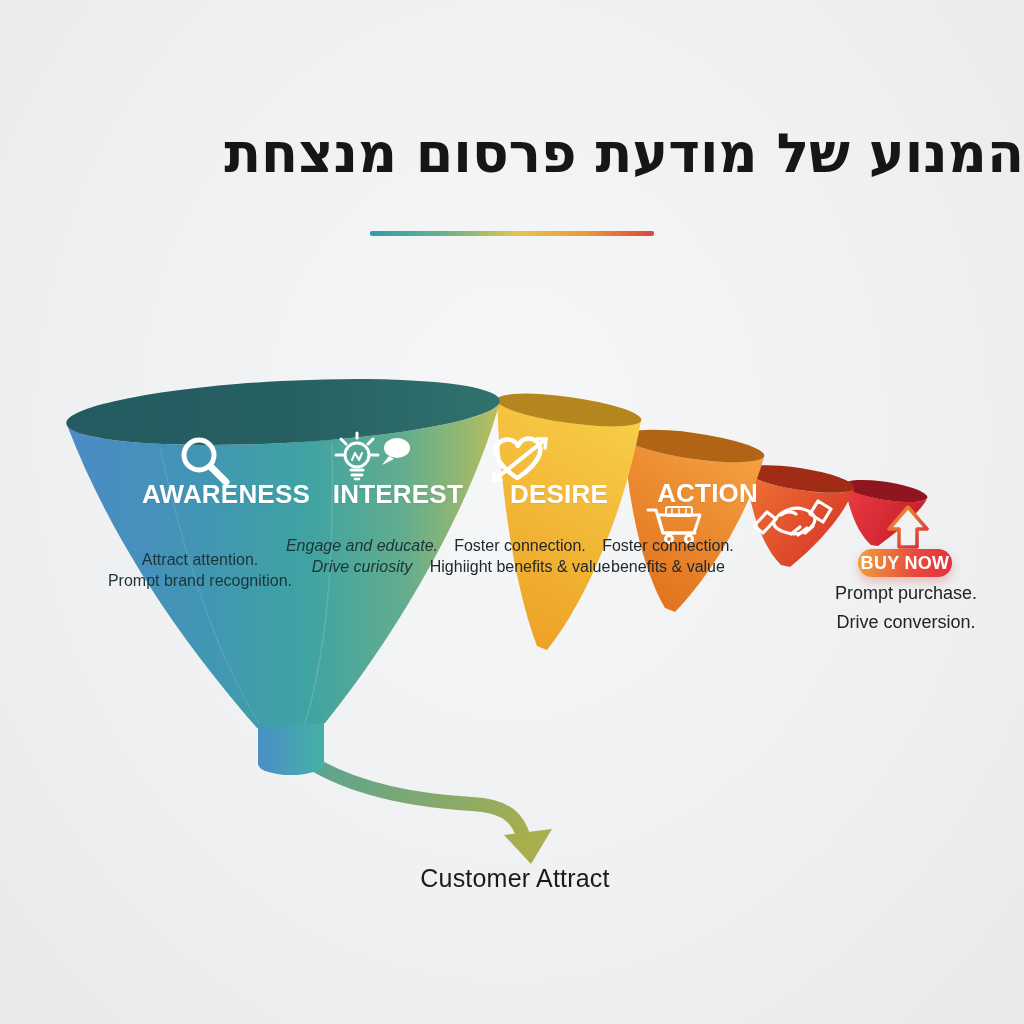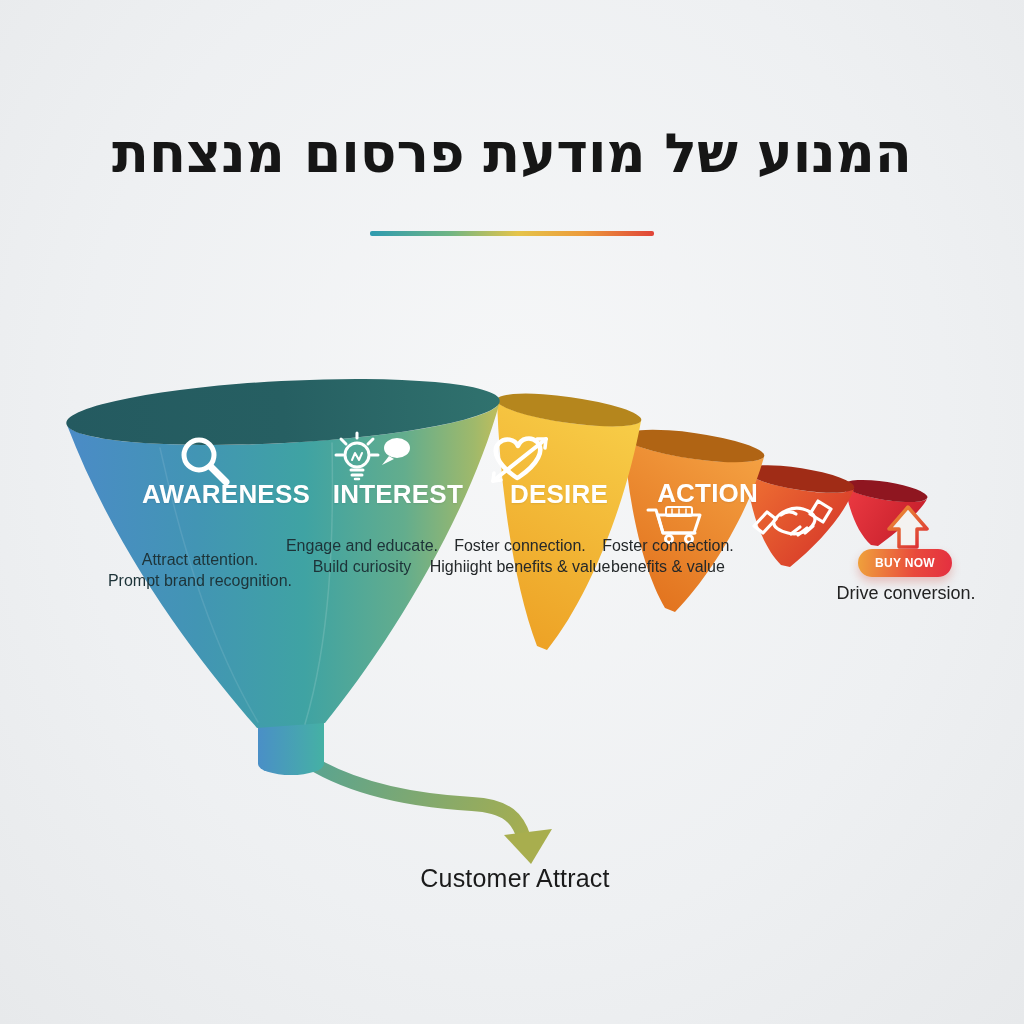--- a/index.html
+++ b/index.html
@@ -3,38 +3,38 @@
 <meta charset="utf-8">
 <style>
   html,body{margin:0;padding:0;}
   body{font-family:"Liberation Sans",sans-serif;}
   #canvas{
     position:relative;width:1024px;height:1024px;overflow:hidden;
     background:radial-gradient(ellipse at 50% 42%, #f6f7f8 0%, #eef0f2 60%, #e7e9eb 100%);
   }
   .abs{position:absolute;}
   #page-title{
-    left:0;top:122px;width:1024px;text-align:center;
+    left:0;top:122px;width:1024px;text-align:right;
     font-family:"DejaVu Sans",sans-serif;font-weight:700;font-size:54px;color:#161616;
     letter-spacing:0px;direction:rtl;
   }
   #divider{left:370px;top:231px;width:284px;height:5px;border-radius:2px;
     background:linear-gradient(90deg,#2e9bb0 0%,#6fb585 28%,#e5c44a 52%,#ec9b3b 75%,#e04438 100%);}
   .stage-title{
     text-align:right;color:#ffffff;font-weight:700;font-size:26px;letter-spacing:0.2px;
     text-shadow:0 1px 2px rgba(0,0,0,0.08);white-space:nowrap;
   }
   .stage-desc{
     text-align:center;color:#24282a;font-size:16px;line-height:1.3;font-weight:400;
   }
   .desc-dark{color:#1d3338;}
   #buy-now-badge{
     left:858px;top:549px;width:94px;height:28px;border-radius:15px;
     background:linear-gradient(95deg,#efa23c 0%,#e94a3c 60%,#e42f40 100%);
-    color:#fff;font-weight:700;font-size:12px;letter-spacing:0.3px;
+    color:#fff;font-weight:700;font-size:18px;letter-spacing:0.3px;
     display:flex;align-items:center;justify-content:center;
     box-shadow:0 5px 10px rgba(205,60,45,0.28);
   }
   #cta-desc{left:796px;top:579px;width:220px;text-align:center;color:#222;font-size:18px;line-height:1.62;}
   #journey-label{left:365px;top:864px;width:300px;text-align:center;color:#1b1b1b;font-size:25px;letter-spacing:0.2px;}
   svg{display:block;}
 </style>
 </head>
 <body>
 
@@ -177,33 +177,34 @@
 
   <div class="abs stage-title" style="left:90px;top:479px;width:220px;">AWARENESS</div>
   <div class="abs stage-title" style="left:263px;top:479px;width:200px;">INTEREST</div>
   <div class="abs stage-title" style="left:578px;top:478px;width:180px;">ACTION</div>
   <div class="abs stage-title" style="left:428px;top:479px;width:180px;">DESIRE</div>
 
   <div class="abs stage-desc desc-dark" style="left:75px;top:536px;width:250px;margin-top:14px;">
     <div>Attract attention.</div>
     <div>Prompt brand recognition.</div>
   </div>
-  <div class="abs stage-desc desc-dark" style="left:252px;top:536px;width:220px;">
+  <div class="abs stage-desc desc-dark" style="left:252px;top:536px;width:220px;font-style:italic;">
     <div>Engage and educate.</div>
-    <div>Build curiosity</div>
+    <div>Drive curiosity</div>
   </div>
   <div class="abs stage-desc" style="left:410px;top:536px;width:220px;">
     <div>Foster connection.</div>
     <div>Highiight benefits &amp; value</div>
   </div>
   <div class="abs stage-desc" style="left:558px;top:536px;width:220px;">
     <div>Foster connection.</div>
     <div>benefits &amp; value</div>
   </div>
 
   <div id="buy-now-badge" class="abs">BUY NOW</div>
   <div id="cta-desc" class="abs">
+    <div>Prompt purchase.</div>
     <div>Drive conversion.</div>
   </div>
 
   <div id="journey-label" class="abs">Customer Attract</div>
 
 </div>
 
 </body></html>

